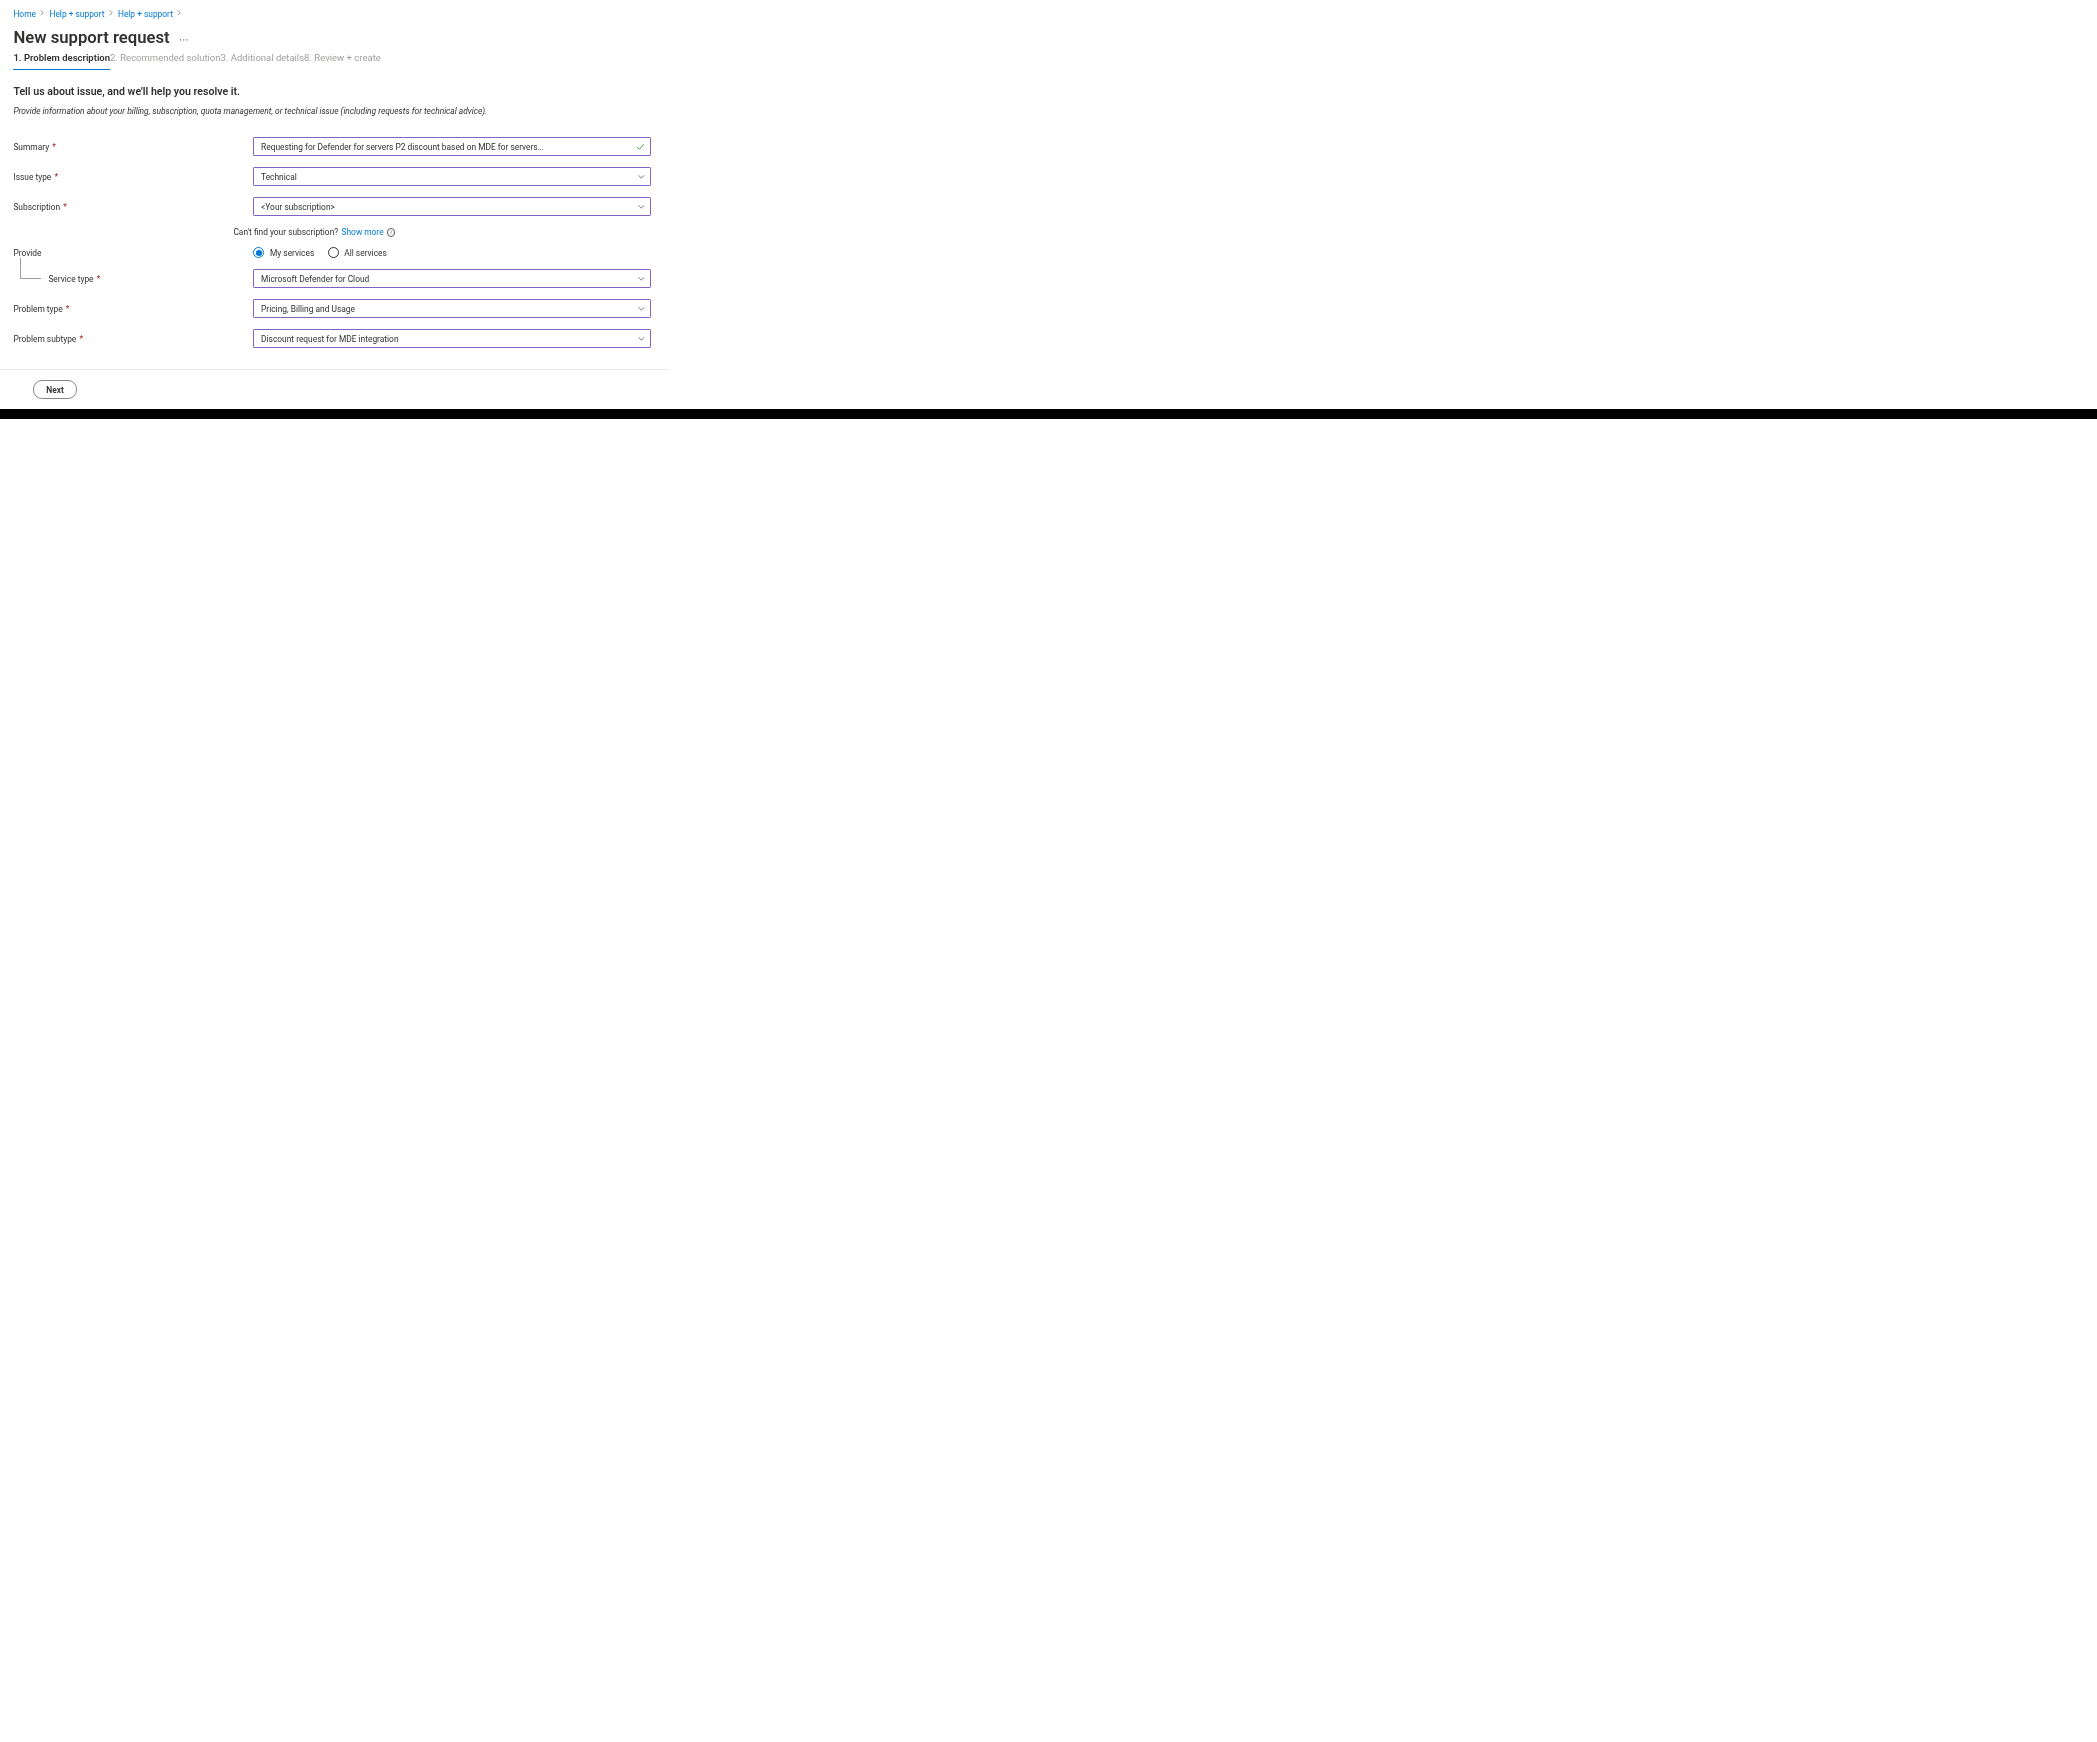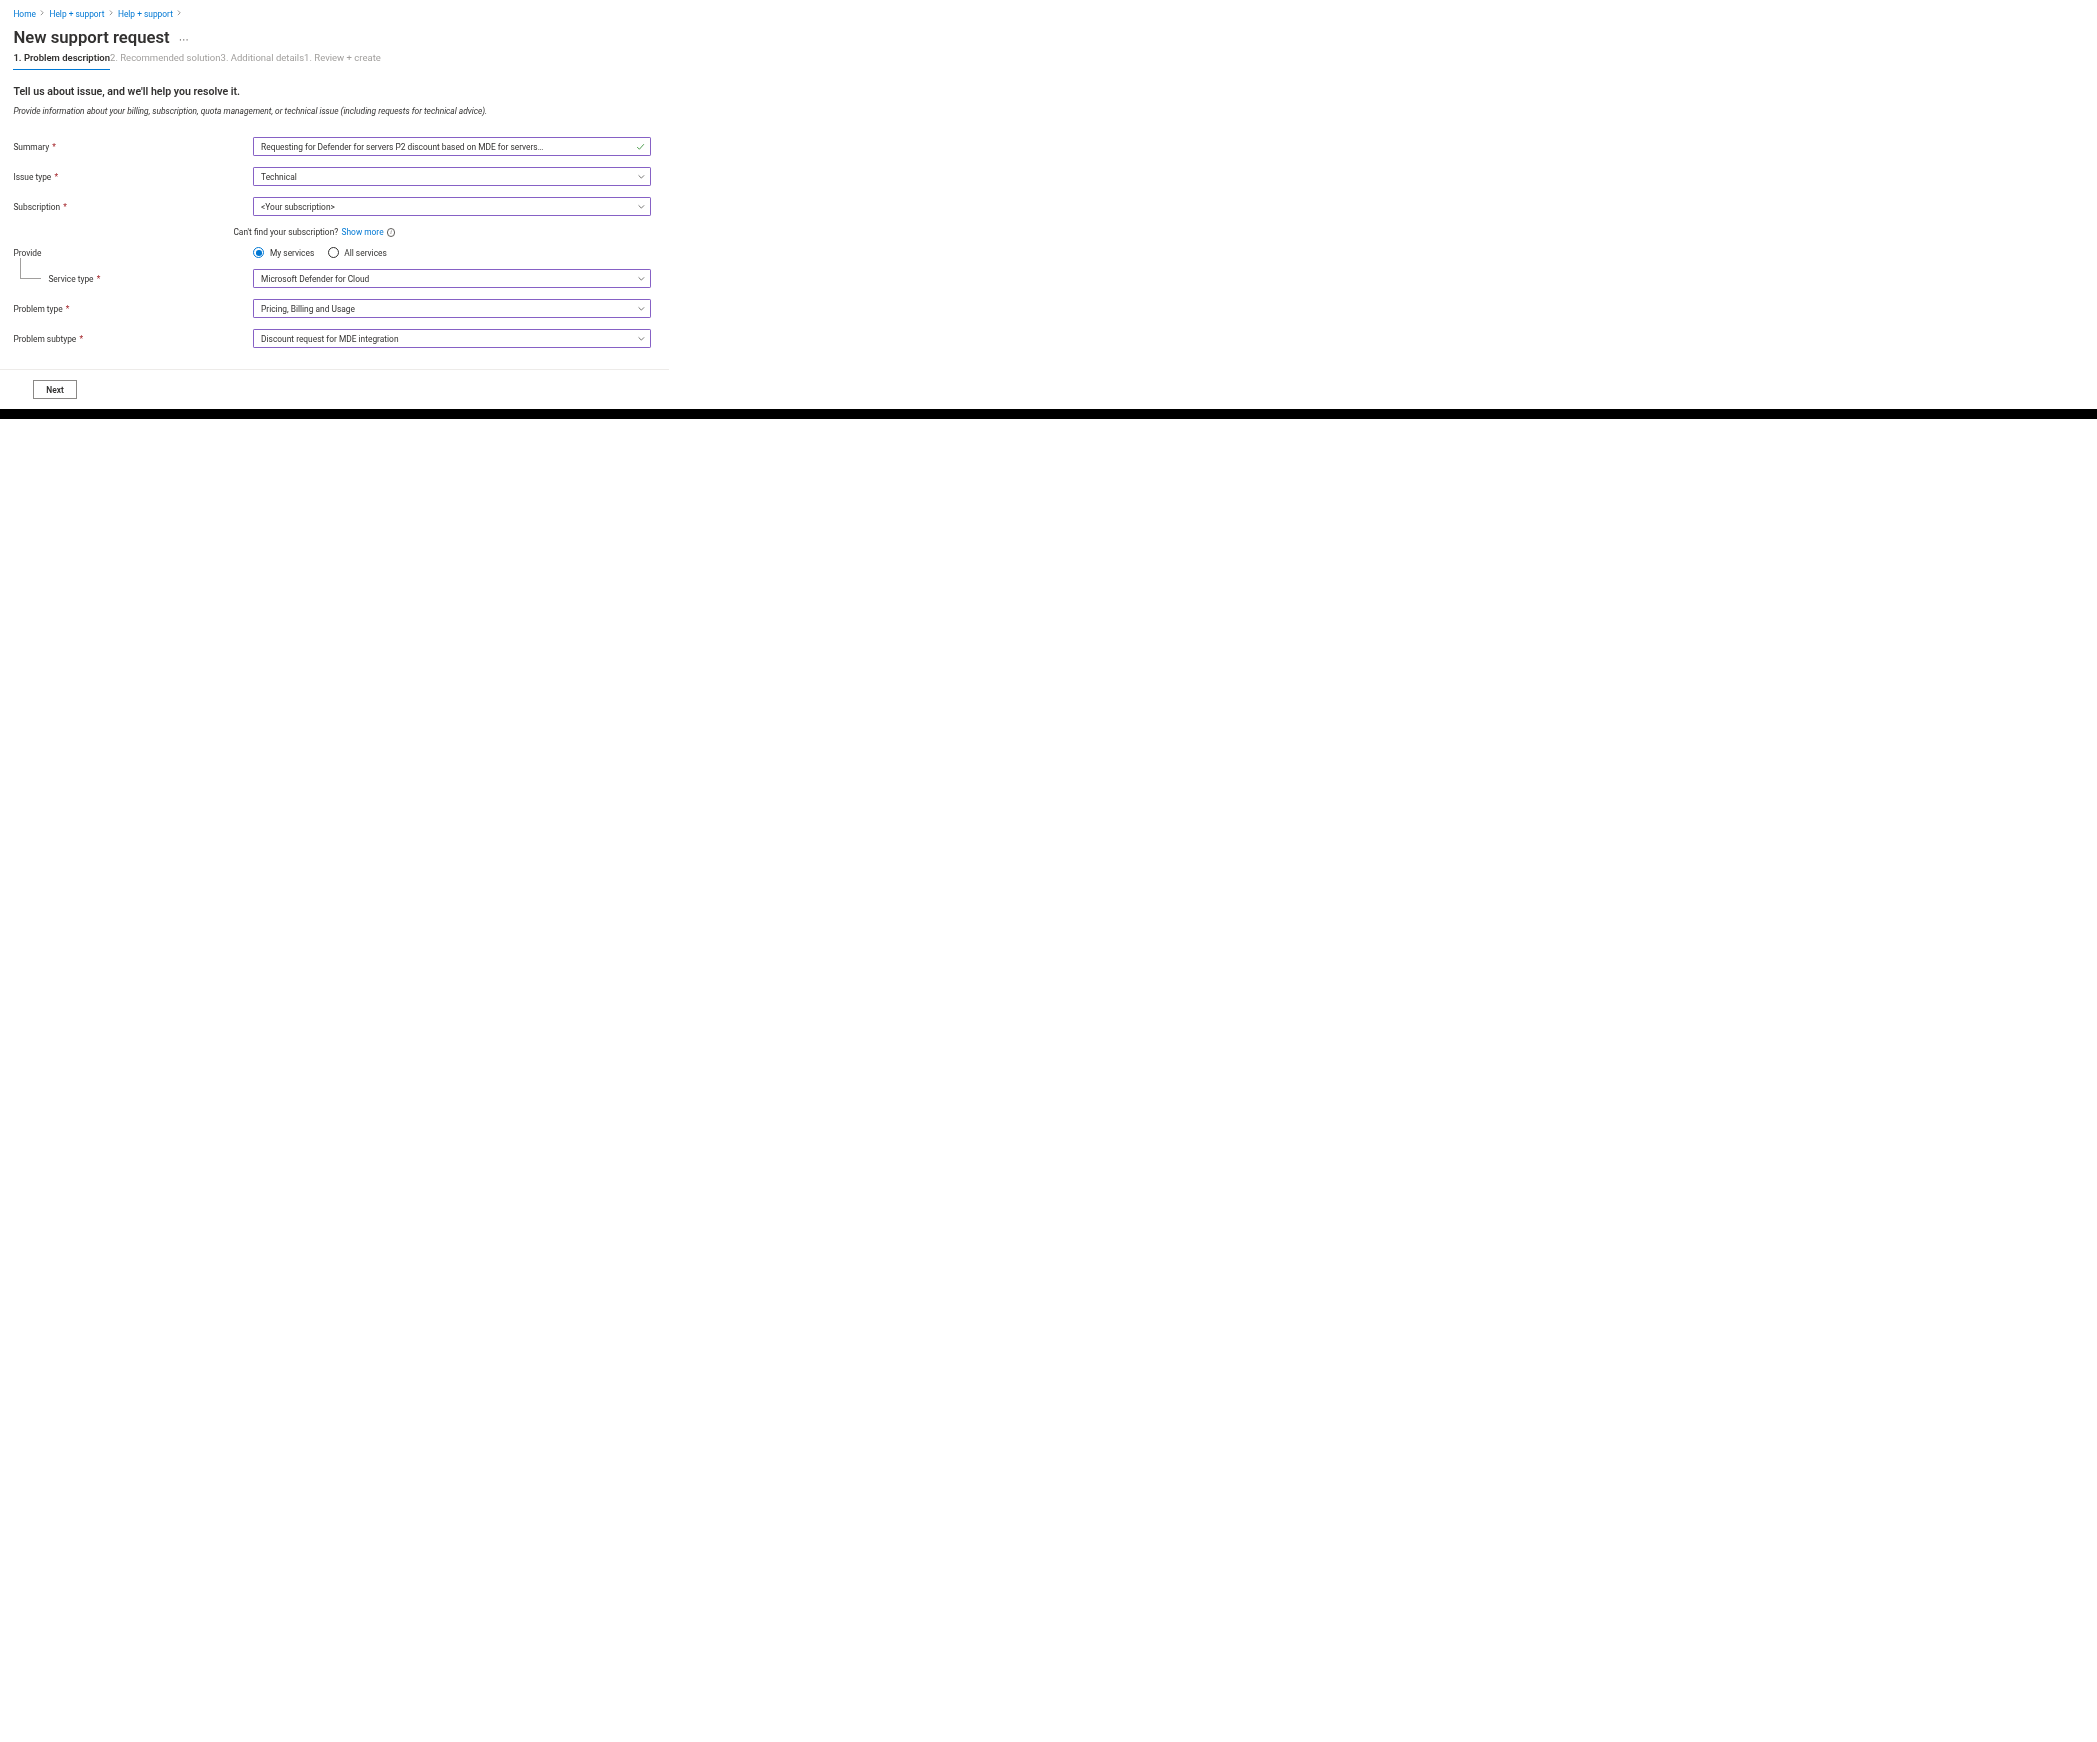--- a/index.html
+++ b/index.html
@@ -270,21 +270,21 @@
       margin-right: -13.4px;
     }
 
     .footer {
       padding: 10px 13.4px 10px 33px;
     }
 
     .next-button {
       background: #ffffff;
       border: 0.6px solid #8a8886;
-      border-radius: 0;
+      border-radius: 9px;
       padding: 3.3px 12.3px;
       font-size: 8.4px;
       font-family: inherit;
       color: #323130;
       cursor: pointer;
       font-weight: 600;
       text-align: right;
     }
 
     .bottom-bar {
@@ -321,21 +321,21 @@
 
   <div class="page-title-row">
     <h1 class="page-title">New support request</h1>
     <span class="ellipsis-icon">⋯</span>
   </div>
 
   <div class="tabs">
     <div class="tab active">1. Problem description</div>
     <div class="tab">2. Recommended solution</div>
     <div class="tab">3. Additional details</div>
-    <div class="tab">1. Review + create</div>
+    <div class="tab">8. Review + create</div>
   </div>
 
   <h2 class="section-heading">Tell us about issue, and we'll help you resolve it.</h2>
   <p class="section-desc">Provide information about your billing, subscription, quota management, or technical issue (including requests for technical advice).</p>
 
   <div class="form-row">
     <label class="form-label">
       <span>Summary</span><span class="required"> *</span>
     </label>
     <div class="form-control-wrap">

